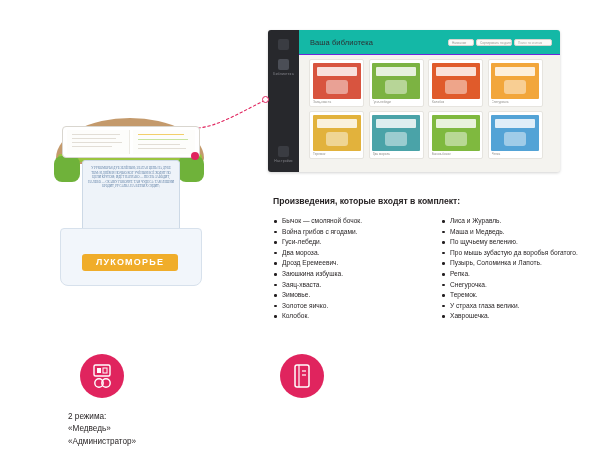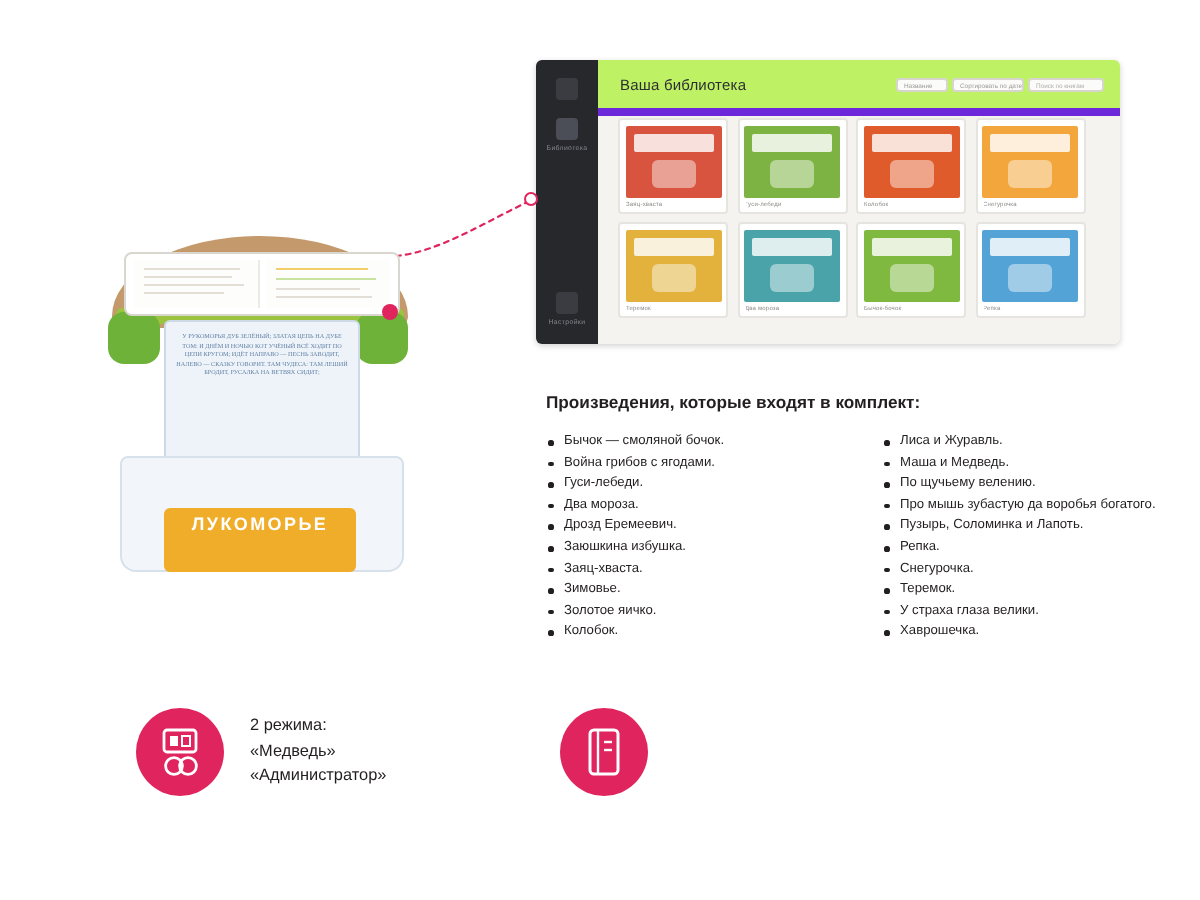--- a/index.html
+++ b/index.html
@@ -68,22 +68,22 @@
     left: 31px; top: 0;
     width: 261px;
     height: 142px;
     background: #f4f3ef;
   }
   .screen-head {
     position: absolute;
     left: 0; top: 0;
     width: 261px;
     height: 24px;
-    background: #bef264;
-    border-bottom: 4px solid #6d28d9;
+    background: #14b8a6;
+    border-bottom: 1px solid #6d28d9;
   }
   .screen-title {
     position: absolute;
     left: 11px;
     top: 8px;
     font-size: 7.5px;
     color: #2d2f33;
     letter-spacing: .1px;
   }
   .head-ctl {
@@ -274,21 +274,21 @@
     height: 56px;
     background: #f2f6fb;
     border: 1px solid #d7e1ec;
     border-radius: 4px 4px 8px 8px;
   }
   .kiosk-plate {
     position: absolute;
     left: 44px;
     top: 146px;
     width: 96px;
-    height: 32px;
+    height: 17px;
     background: #f0ad2a;
     border-radius: 3px;
     color: #ffffff;
     font-size: 9px;
     font-weight: bold;
     letter-spacing: 1.2px;
     text-align: center;
     line-height: 16px;
   }
   .kiosk-dot {
@@ -343,21 +343,21 @@
     background: #231f20;
   }
 
   
   .feature {
     position: absolute;
     display: flex;
     align-items: center;
     gap: 13px;
   }
-  #feature-modes { left: 68px; top: 354px; }
+  #feature-modes { left: 68px; top: 354px; flex-direction: column; }
   #feature-create { left: 280px; top: 354px; }
   .badge {
     width: 44px;
     height: 44px;
     border-radius: 50%;
     background: #e0245e;
     position: relative;
     flex: 0 0 auto;
   }
   .badge svg { position: absolute; left: 0; top: 0; }

